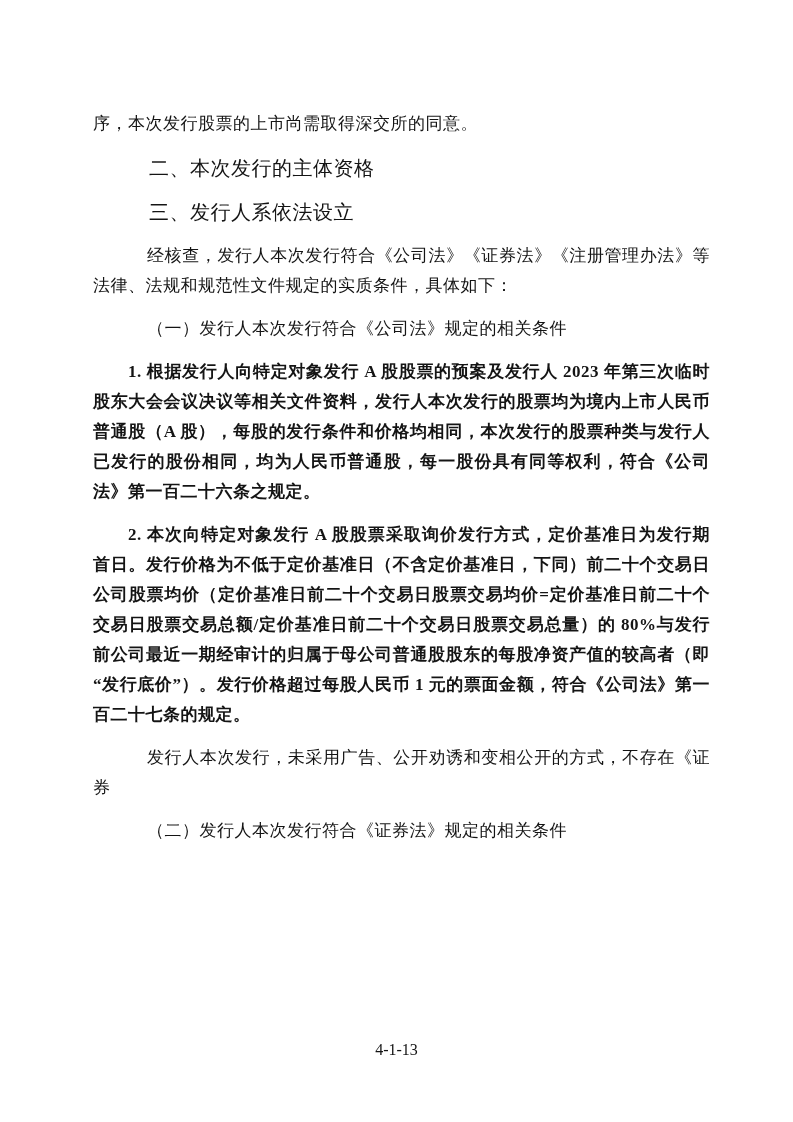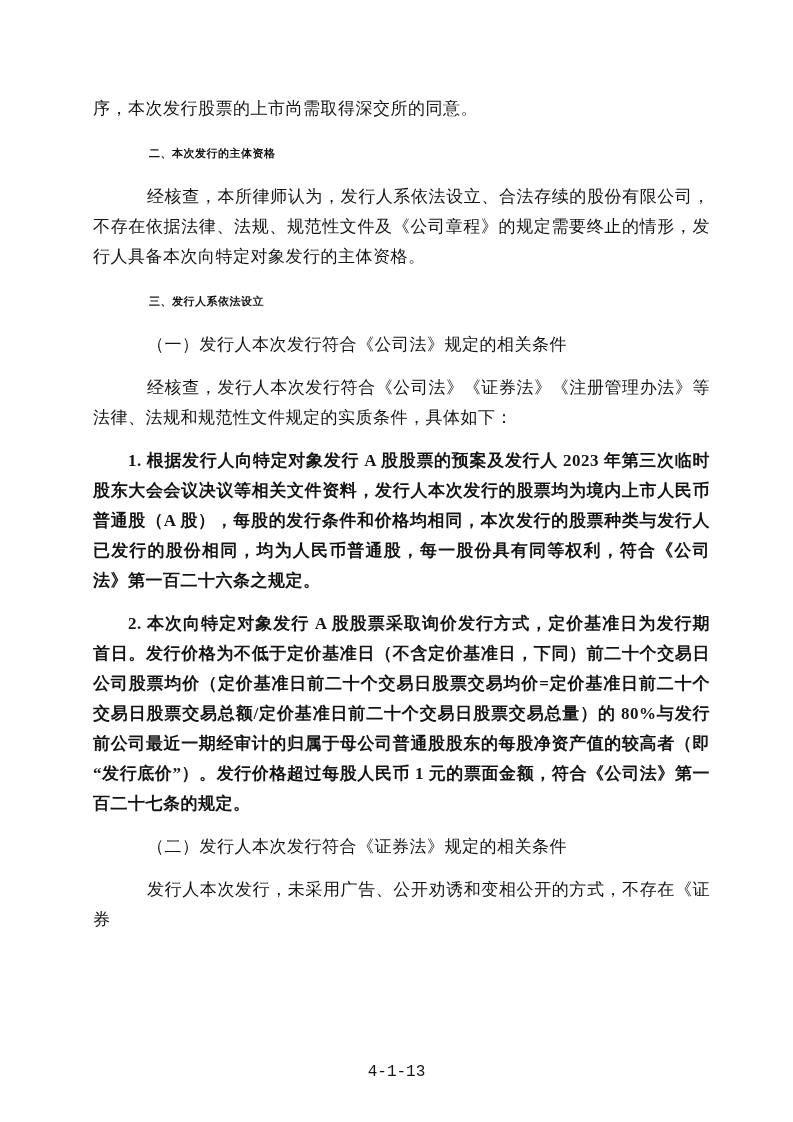--- a/index.html
+++ b/index.html
@@ -14,69 +14,67 @@
     background: #ffffff;
     overflow: hidden;
     font-family: "Liberation Serif", "DejaVu Serif", serif;
     color: #141414;
   }
   .content {
     position: absolute;
     top: 0;
     left: 93px;
     width: 617px;
-    padding-top: 44px;
-    margin-top: 37px;
+    padding-top: 96px;
   }
   .para {
     font-size: 17px;
     line-height: 30px;
     letter-spacing: 0.5px;
     text-align: justify;
     margin: 13px 0;
     text-indent: 54px;
   }
   .para.noindent {
     text-indent: 0;
   }
   .para.num {
     text-indent: 35px;
     font-weight: bold;
   }
   .heading {
     font-family: "Liberation Sans", "DejaVu Sans", sans-serif;
-    font-weight: 700;
-    font-size: 11px;
+    font-weight: 400;
+    font-size: 20px;
     line-height: 30px;
     letter-spacing: 0.5px;
     margin: 14px 0;
     text-indent: 56px;
   }
   .page-footer {
     position: absolute;
-    top: 1060px;
+    top: 1038px;
     left: 0;
     width: 793px;
     text-align: center;
     font-size: 16px;
     line-height: 24px;
     color: #141414;
-    font-family: Liberation Mono, monospace;
+    font-family: Liberation Serif, serif;
   }
 </style>
 </head>
 <body>
 
 <div class="page">
   <div class="content">
     <p class="para noindent">序，本次发行股票的上市尚需取得深交所的同意。</p>
     <h2 class="heading">二、本次发行的主体资格</h2>
-    <p class="para">经核查，本所律师认为，发行人系依法设立、合法存续的股份有限公司，不存在依据法律、法规、规范性文件及《公司章程》的规定需要终止的情形，发行人具备本次向特定对象发行的主体资格。</p>
     <h2 class="heading">三、发行人系依法设立</h2>
+    <p class="para">经核查，发行人本次发行符合《公司法》《证券法》《注册管理办法》等法律、法规和规范性文件规定的实质条件，具体如下：</p>
     <p class="para">（一）发行人本次发行符合《公司法》规定的相关条件</p>
-    <p class="para">经核查，发行人本次发行符合《公司法》《证券法》《注册管理办法》等法律、法规和规范性文件规定的实质条件，具体如下：</p>
     <p class="para num">1. 根据发行人向特定对象发行 A 股股票的预案及发行人 2023 年第三次临时股东大会会议决议等相关文件资料，发行人本次发行的股票均为境内上市人民币普通股（A 股），每股的发行条件和价格均相同，本次发行的股票种类与发行人已发行的股份相同，均为人民币普通股，每一股份具有同等权利，符合《公司法》第一百二十六条之规定。</p>
     <p class="para num">2. 本次向特定对象发行 A 股股票采取询价发行方式，定价基准日为发行期首日。发行价格为不低于定价基准日（不含定价基准日，下同）前二十个交易日公司股票均价（定价基准日前二十个交易日股票交易均价=定价基准日前二十个交易日股票交易总额/定价基准日前二十个交易日股票交易总量）的 80%与发行前公司最近一期经审计的归属于母公司普通股股东的每股净资产值的较高者（即“发行底价”）。发行价格超过每股人民币 1 元的票面金额，符合《公司法》第一百二十七条的规定。</p>
+    <p class="para">发行人本次发行，未采用广告、公开劝诱和变相公开的方式，不存在《证券</p>
     <p class="para">（二）发行人本次发行符合《证券法》规定的相关条件</p>
-    <p class="para">发行人本次发行，未采用广告、公开劝诱和变相公开的方式，不存在《证券</p>
   </div>
   <div class="page-footer">4-1-13</div>
 </div>
 
 </body></html>

